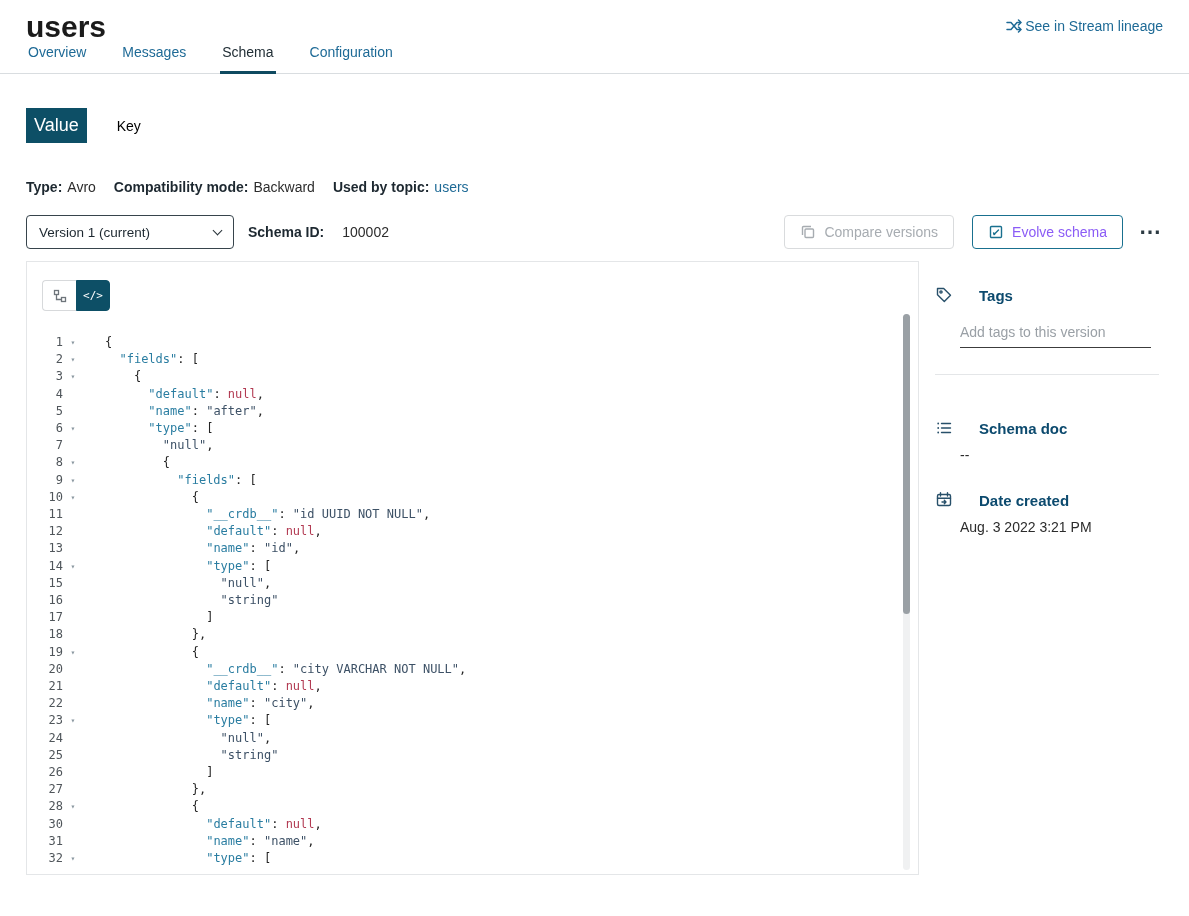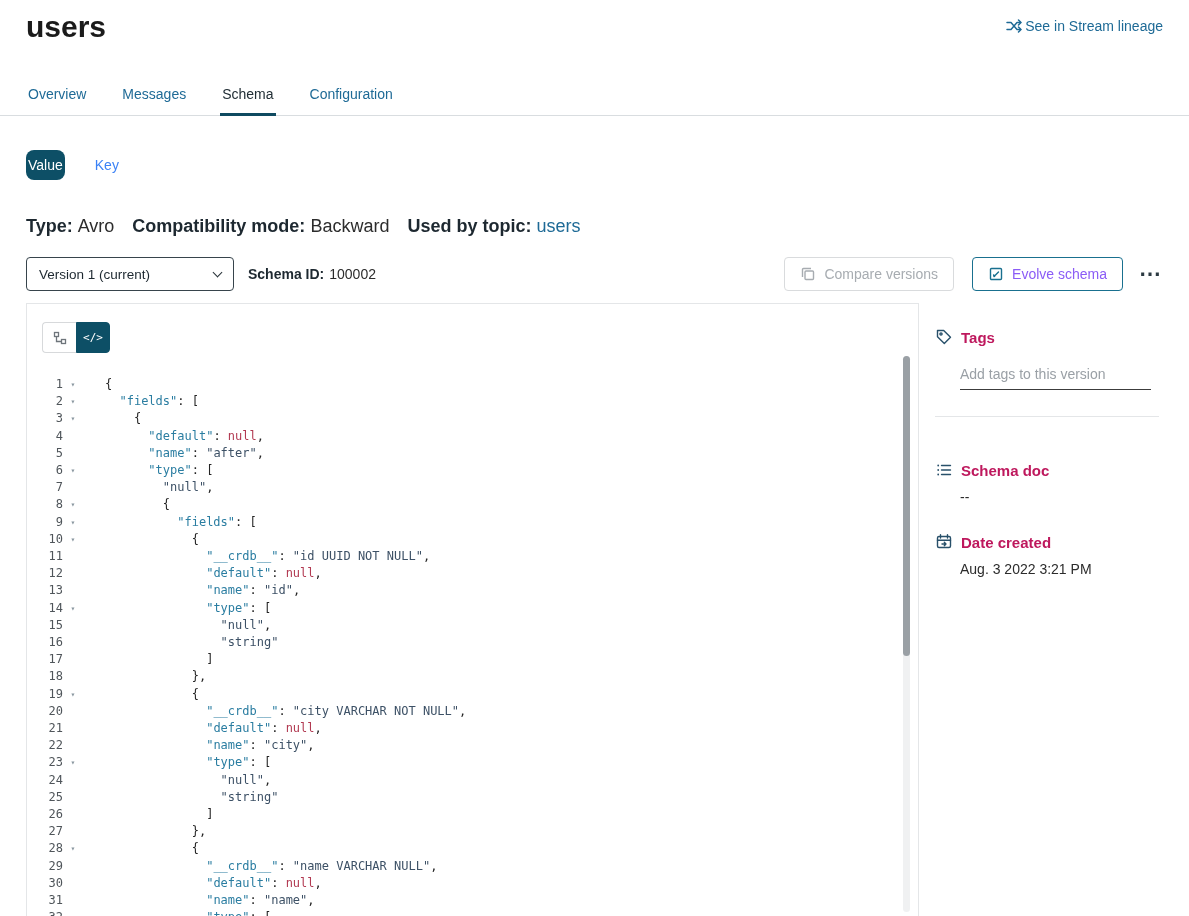--- a/index.html
+++ b/index.html
@@ -6,39 +6,39 @@
   html,body { margin:0; padding:0; }
   body {
     width:1189px; height:916px; overflow:hidden; background:#fff;
     font-family:"Liberation Sans", sans-serif; color:#2c2c2c;
   }
   .topbar { padding:10px 26px 0; display:flex; justify-content:space-between; align-items:flex-start; }
   h1 { margin:0; font-size:30px; line-height:34px; font-weight:700; color:#1b1b1b; }
   .lineage { display:flex; align-items:center; gap:2px; color:#1e6a96; font-size:14px; margin-top:8px; cursor:pointer; font-weight:500; }
   .lineage svg { display:block; }
 
-  .tabs { display:flex; gap:32px; padding:0 26px; margin-top:42px; border-bottom:1px solid #d9dde0; }
+  .tabs { display:flex; gap:32px; padding:0 26px; border-bottom:1px solid #d9dde0; }
   .tab { font-size:14px; color:#1e6a96; padding:0 2px 13px; cursor:pointer; position:relative; }
   .tab.active { color:#222f36; }
   .tab.active::after { content:""; position:absolute; left:0; right:0; bottom:-1px; height:3px; background:#0f4a60; }
 
   .vk { margin:34px 26px 0; display:flex; align-items:center; }
-  .vk-value { background:#0d4f66; color:#fff; border:none; border-radius:8px; padding:7px 2px; font-size:14px; cursor:pointer; font-family:inherit; }
-  .vk-key { background:none; border:none; color:#3b82f6; font-size:14px; margin-left:24px; cursor:pointer; font-family:inherit; }
-
-  .meta { margin:36px 26px 2px; font-size:18px; display:flex; }
+  .vk-value { background:#0d4f66; color:#fff; border:none; border-radius:0; padding:7px 8px; font-size:18px; cursor:pointer; font-family:inherit; }
+  .vk-key { background:none; border:none; color:#000000; font-size:14px; margin-left:24px; cursor:pointer; font-family:inherit; }
+
+  .meta { margin:36px 26px 2px; font-size:14px; display:flex; }
   .pair { display:flex; gap:5px; margin-right:18px; align-items:center; }
   .b { font-weight:700; color:#1d2830; }
   .link { color:#1e6a96; cursor:pointer; text-decoration:none; }
 
   .controls { margin:20px 26px 0; display:flex; align-items:center; }
   .select { width:208px; height:34px; border:1px solid #37444c; border-radius:4px; display:flex; align-items:center; justify-content:space-between; padding:0 12px; font-size:13.5px; color:#1d2830; cursor:pointer; background:#fff; }
   .chev { width:7px; height:7px; border-right:1.6px solid #273238; border-bottom:1.6px solid #273238; transform:rotate(45deg); margin-top:-4px; }
   .sid-label { margin-left:14px; font-size:14px;text-align:right; }
-  .sid-value { margin-left:5px; font-size:14px; }
+  .sid-value { margin-left:18px; font-size:14px; }
   .spacer { flex:1; }
   .btn { height:34px; display:flex; align-items:center; gap:8px; padding:0 15px; border-radius:4px; font-size:14px; background:#fff; cursor:pointer; font-family:inherit; }
   .btn.disabled { border:1px solid #d9dbdd; color:#a7acb1; }
   .btn.outline { border:1px solid #19708f; color:#8b5cf6; margin-left:18px; font-weight:500; }
   .more { margin-left:14px; font-size:22px; line-height:22px; color:#2c3a42; width:26px; text-align:center; cursor:pointer; font-weight:700; }
 
   .main { display:flex; margin:12px 26px 0; align-items:flex-start; }
   .panel { position:relative; width:893px; height:614px; border:1px solid #e4e6e8; background:#fff; flex:none; }
   .seg { position:absolute; top:18px; left:15px; display:flex; }
   .seg-btn { width:34px; height:31px; border:1px solid #d7d9db; background:#fff; display:flex; align-items:center; justify-content:center; cursor:pointer; padding:0; }
@@ -53,21 +53,21 @@
   .txt { white-space:pre; margin-left:22px; color:#242424; }
   .tk-k { color:#2a7da1; }
   .tk-s { color:#3d5166; }
   .tk-n { color:#b23a52; }
   .tk-p { color:#242424; }
 
   .sbtrack { position:absolute; right:8px; top:52px; bottom:4px; width:7px; background:#f0f1f2; border-radius:4px; }
   .sbthumb { width:7px; height:54%; background:#9aa0a5; border-radius:4px; }
 
   .side { margin-left:12px; width:224px; padding:25px 0 0 4px; flex:none; }
-  .sec-head { display:flex; align-items:center; gap:8px; font-size:15px; font-weight:700; color:#be185d; }
+  .sec-head { display:flex; align-items:center; gap:26px; font-size:15px; font-weight:700; color:#0c4a6e; }
   .sec-head svg { flex:none; display:block; }
   .tags-input { margin:18px 0 0 25px; width:191px; border:none; border-bottom:1px solid #3c3c3c; font-size:14px; padding:2px 0 7px; color:#333; outline:none; background:transparent; font-family:inherit; display:block; }
   .tags-input::placeholder { color:#9aa0a6; }
   .divider { margin-top:26px; border-top:1px solid #e4e6e8; width:224px; }
   .sec2 { margin-top:44px; }
   .sec3 { margin-top:28px; }
   .sec-val { margin:10px 0 0 25px; font-size:14px; color:#2c2c2c; }
 </style>
 </head>
 <body>
@@ -290,25 +290,20 @@
             <span class="ln">27</span>
             <span class="fold"></span>
             <span class="txt"><span class="tk-p">            },</span></span>
           </div>
           <div class="cl">
             <span class="ln">28</span>
             <span class="fold">▾</span>
             <span class="txt"><span class="tk-p">            {</span></span>
           </div>
           <div class="cl">
-            <span class="ln">29</span>
-            <span class="fold"></span>
-            <span class="txt"><span class="tk-p">              </span><span class="tk-k">"__crdb__"</span><span class="tk-p">: </span><span class="tk-s">"name VARCHAR NULL"</span><span class="tk-p">,</span></span>
-          </div>
-          <div class="cl">
             <span class="ln">30</span>
             <span class="fold"></span>
             <span class="txt"><span class="tk-p">              </span><span class="tk-k">"default"</span><span class="tk-p">: </span><span class="tk-n">null</span><span class="tk-p">,</span></span>
           </div>
           <div class="cl">
             <span class="ln">31</span>
             <span class="fold"></span>
             <span class="txt"><span class="tk-p">              </span><span class="tk-k">"name"</span><span class="tk-p">: </span><span class="tk-s">"name"</span><span class="tk-p">,</span></span>
           </div>
           <div class="cl">

